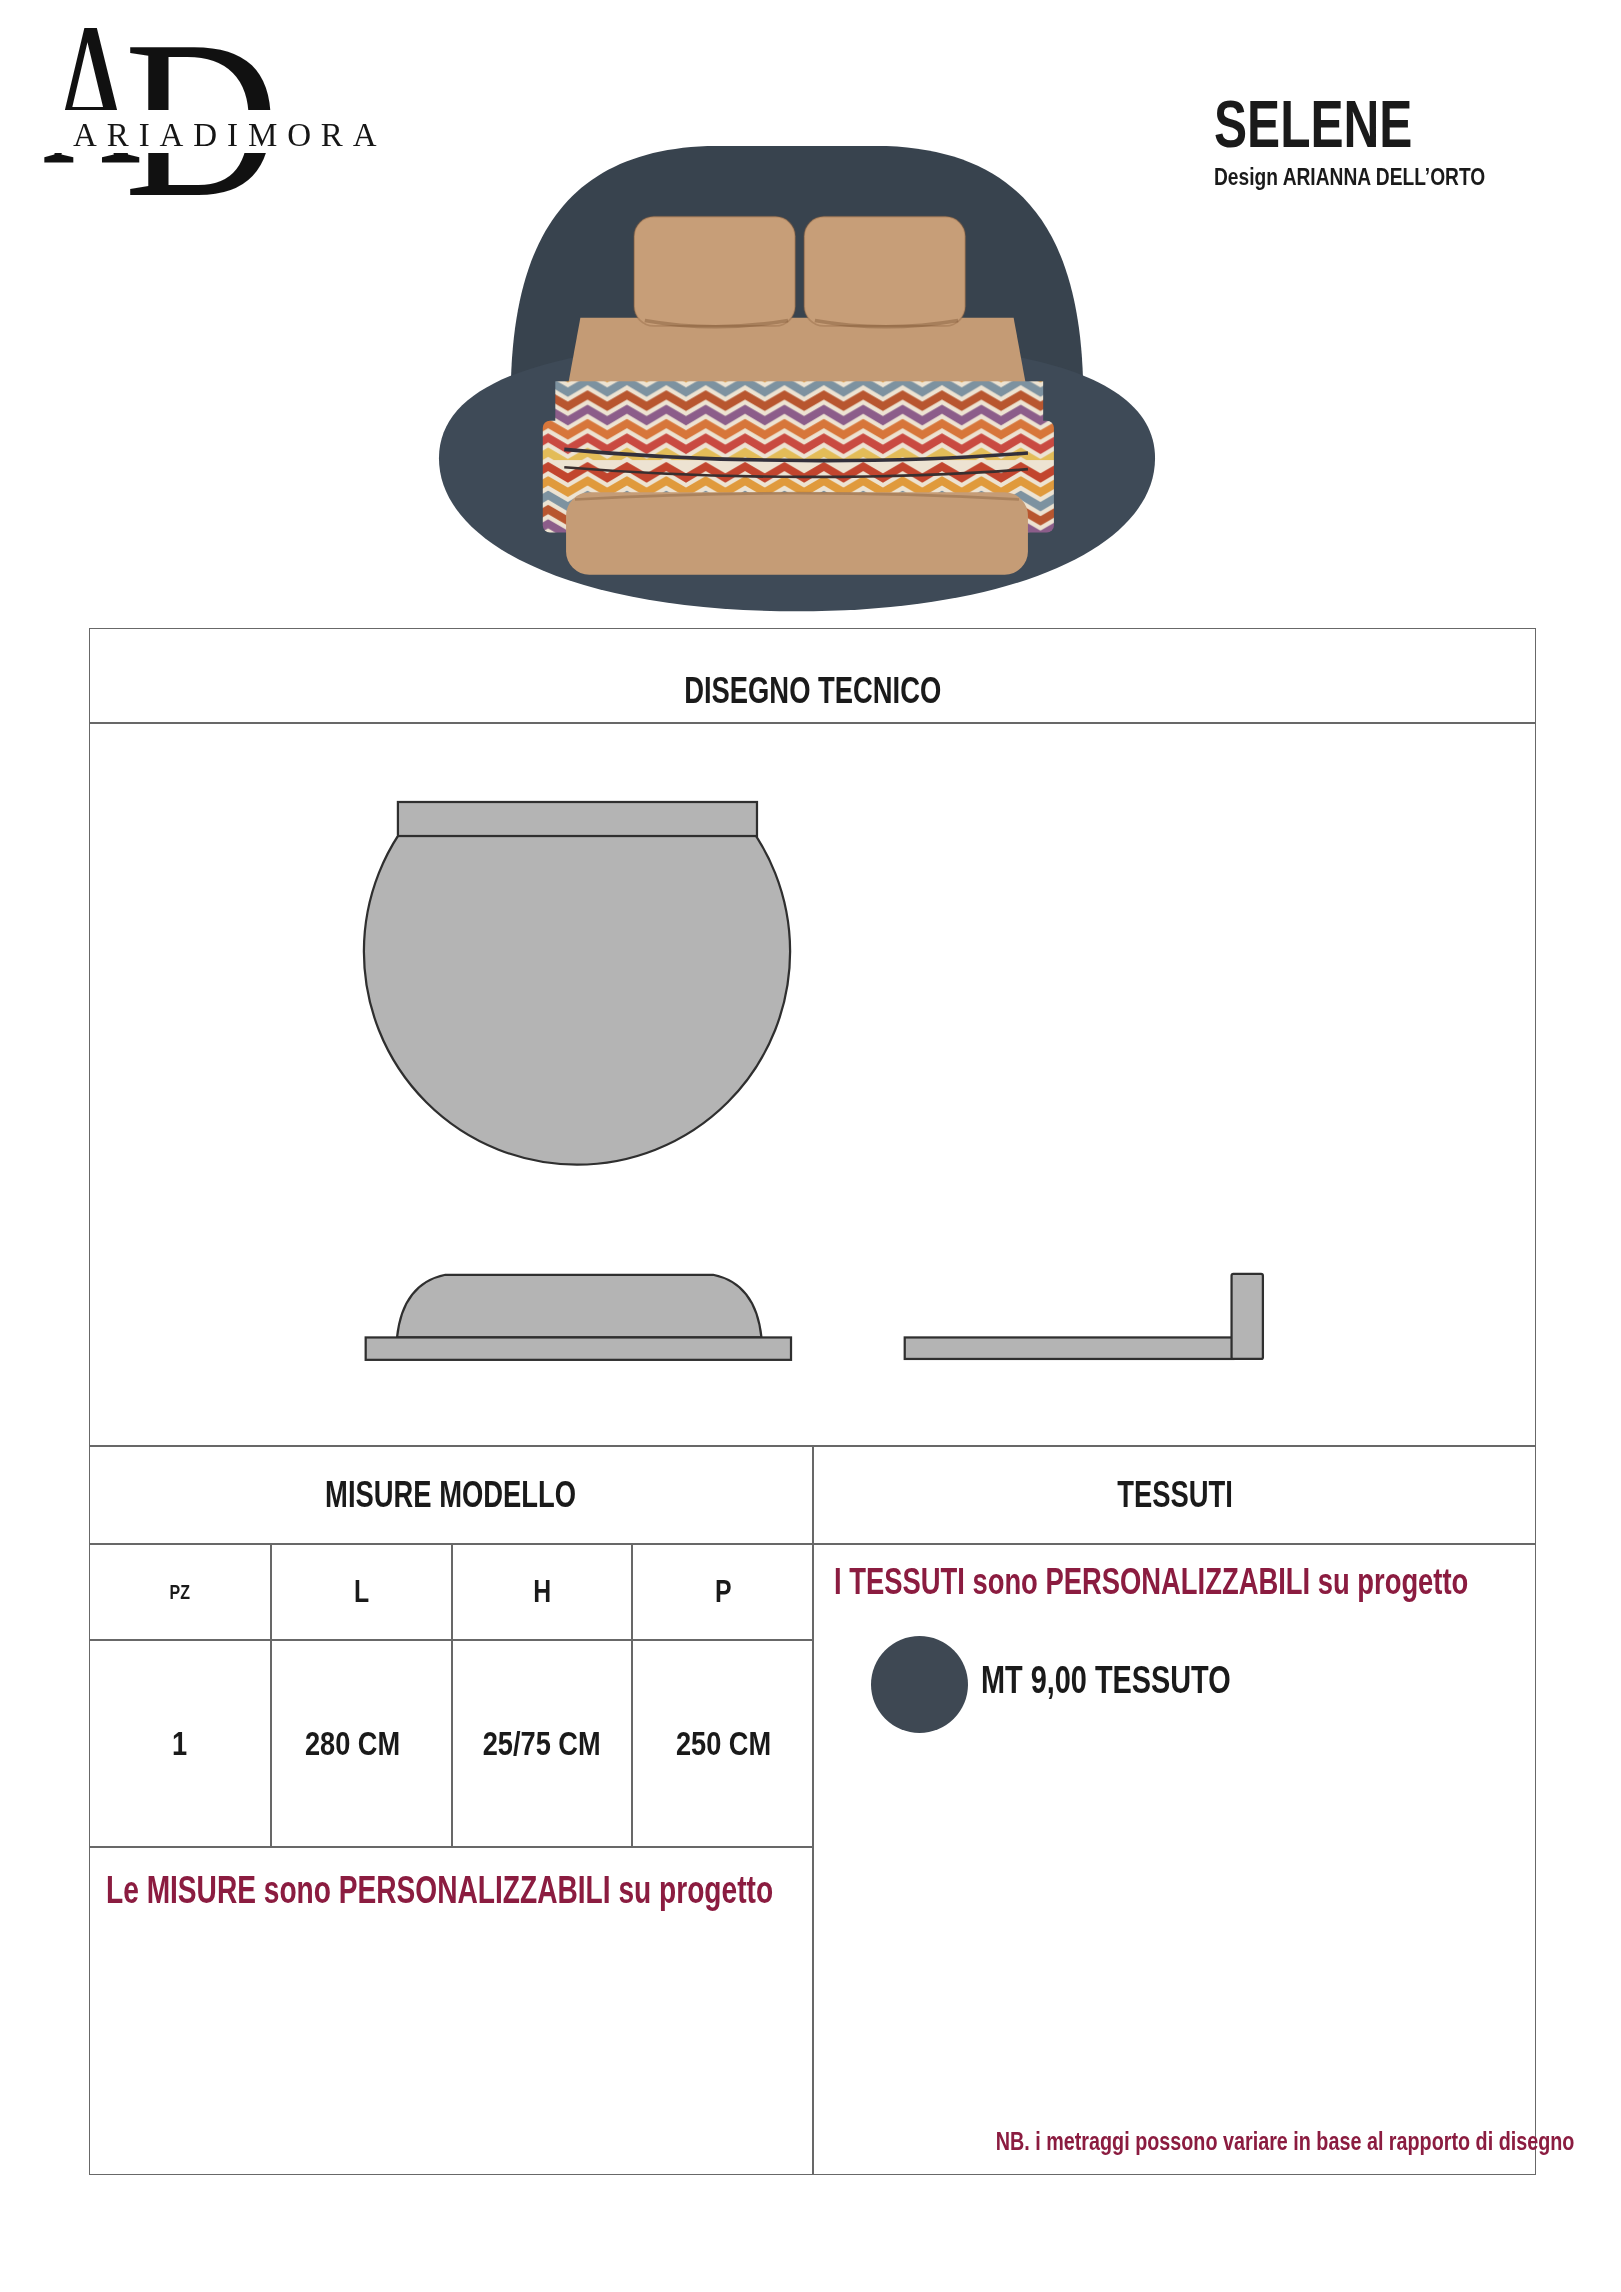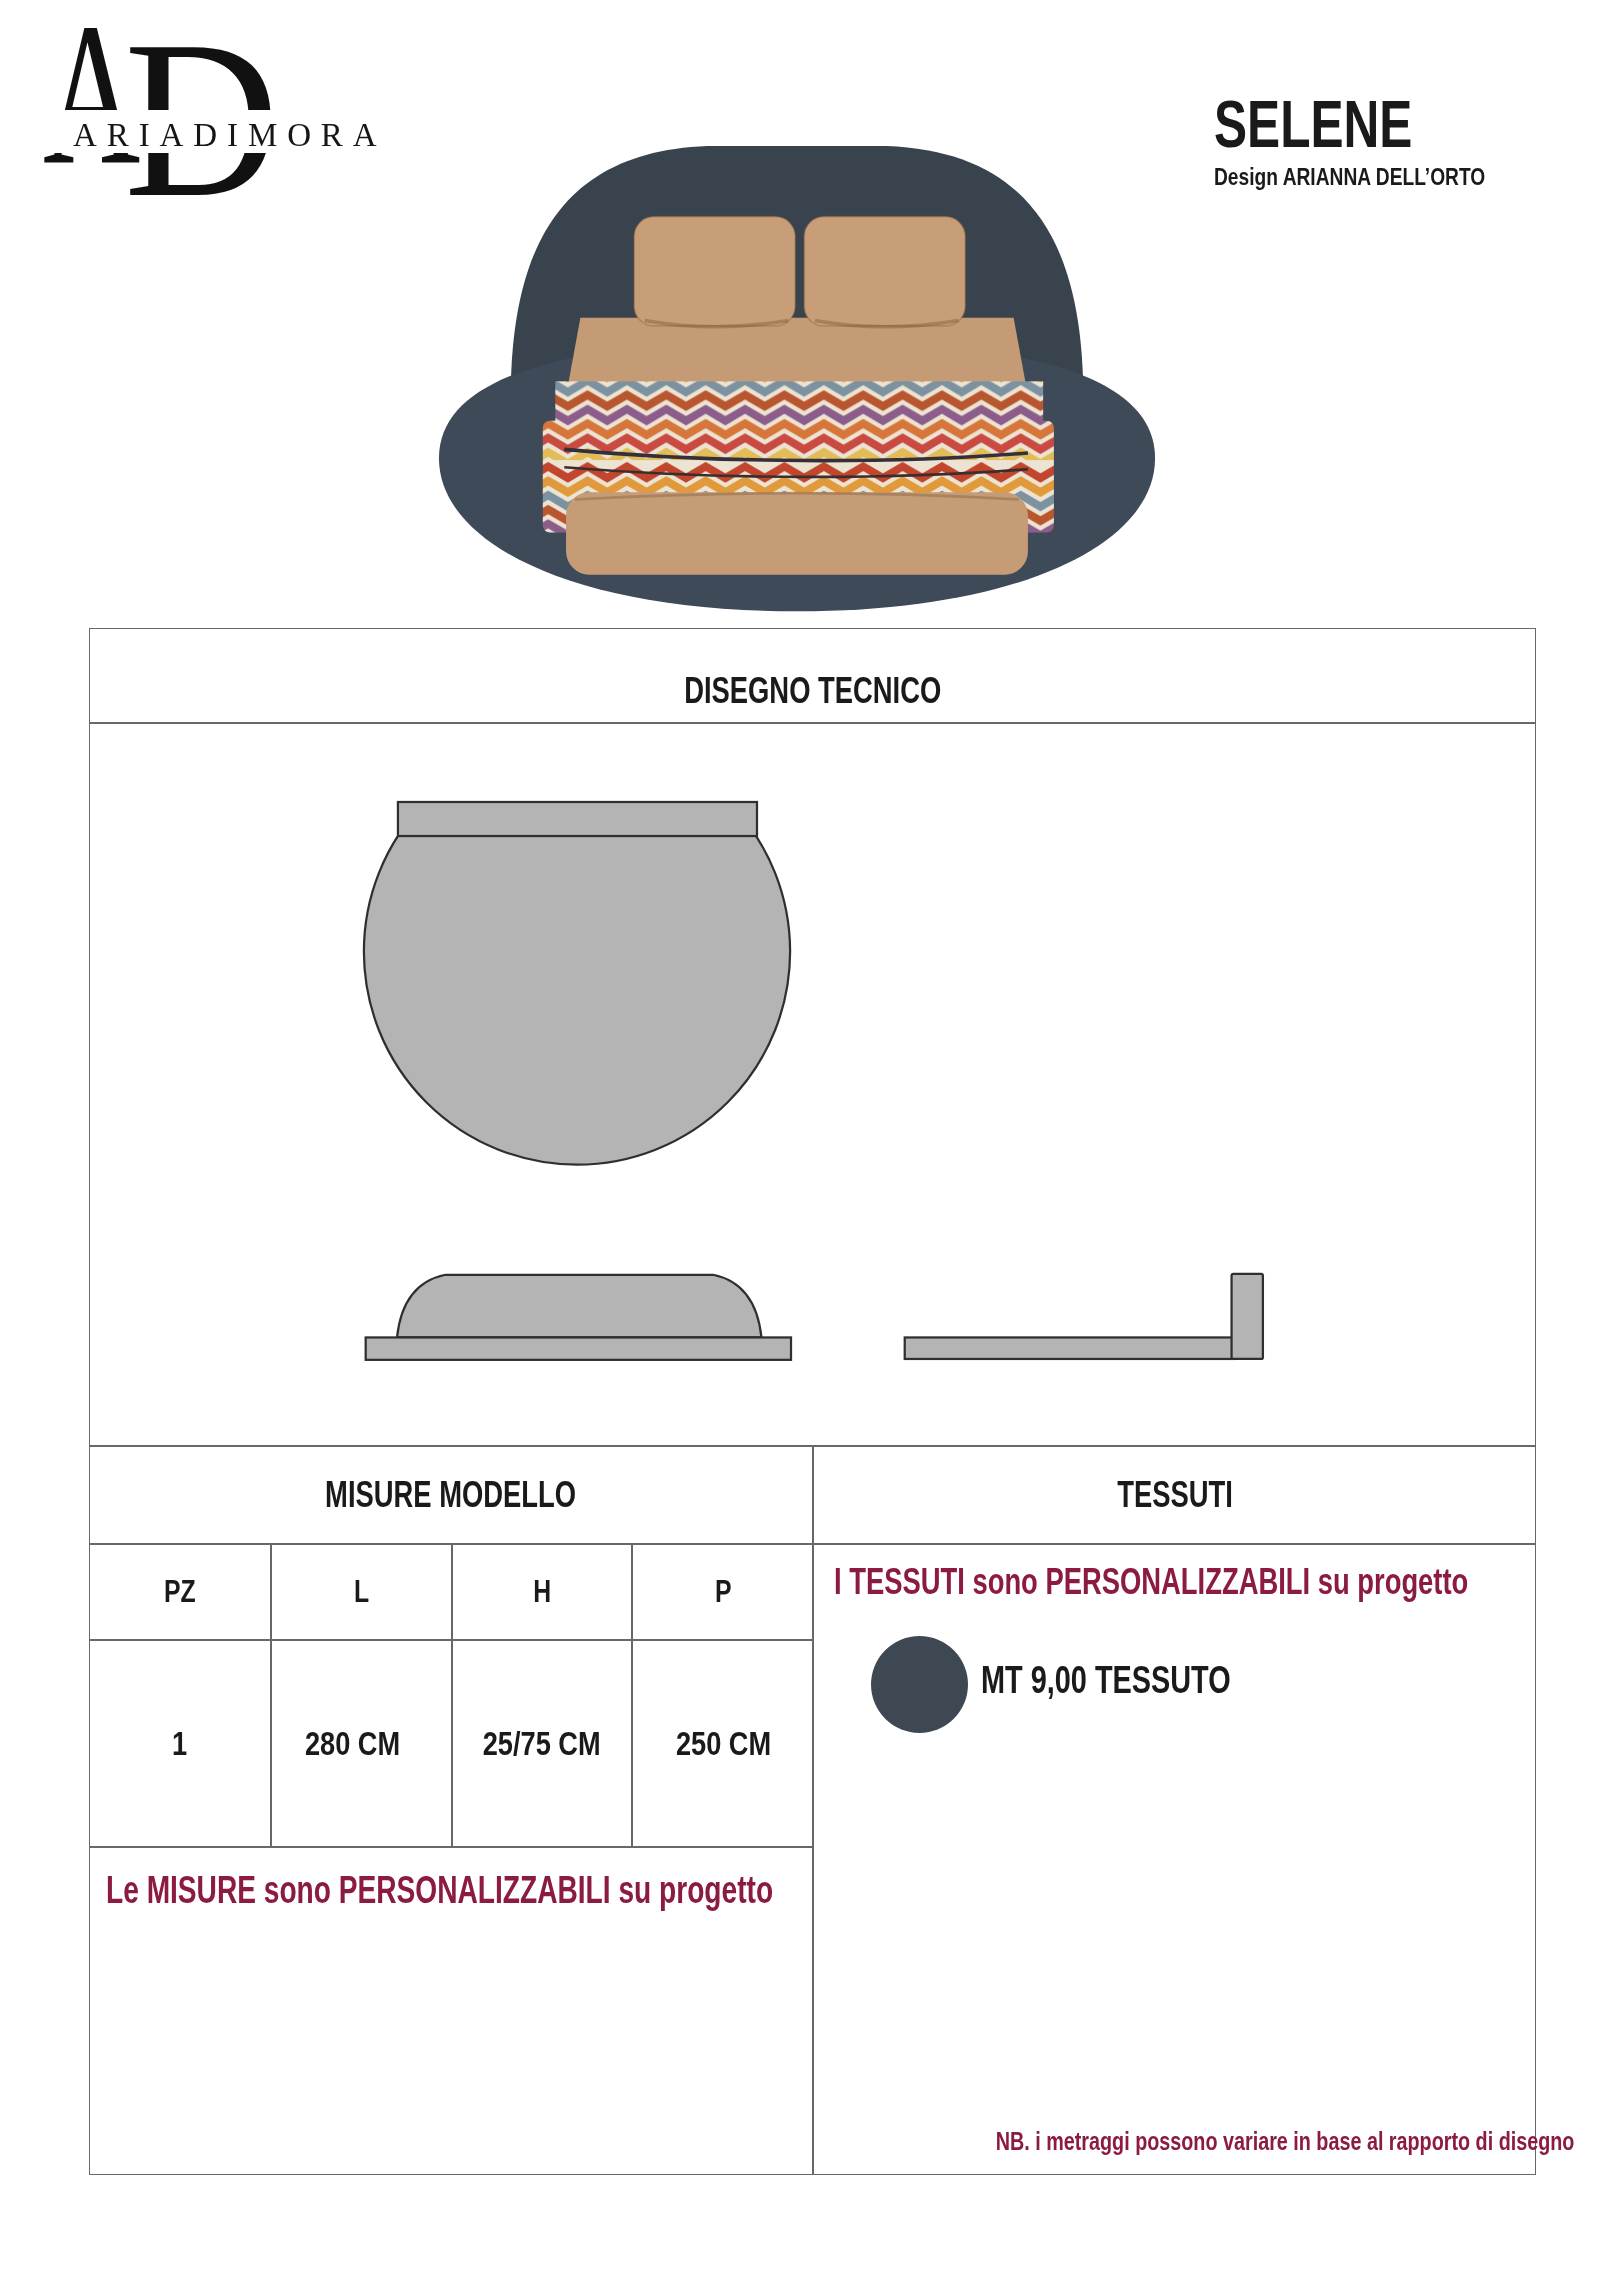--- a/index.html
+++ b/index.html
@@ -103,21 +103,21 @@
     </g>
   </svg>
 
   <div class="cell" style="left:89px; top:1446px; width:724px; height:97px; line-height:97px; font-size:37px;">
     <span class="cond">MISURE MODELLO</span>
   </div>
   <div class="cell" style="left:814px; top:1446px; width:722px; height:97px; line-height:97px; font-size:37px;">
     <span class="cond">TESSUTI</span>
   </div>
 
-  <div class="cell" style="left:89px;  top:1545px; width:181px; height:94px; line-height:94px; font-size:31px;">
+  <div class="cell" style="left:89px;  top:1545px; width:181px; height:94px; line-height:94px; font-size:20px;">
     <span class="cond" style="transform:scaleX(0.8);">PZ</span>
   </div>
   <div class="cell" style="left:271px; top:1545px; width:180px; height:94px; line-height:94px; font-size:31px;">
     <span class="cond" style="transform:scaleX(0.8);">L</span>
   </div>
   <div class="cell" style="left:453px; top:1545px; width:178px; height:94px; line-height:94px; font-size:31px;">
     <span class="cond" style="transform:scaleX(0.8);">H</span>
   </div>
   <div class="cell" style="left:633px; top:1545px; width:181px; height:94px; line-height:94px; font-size:31px;">
     <span class="cond" style="transform:scaleX(0.8);">P</span>

